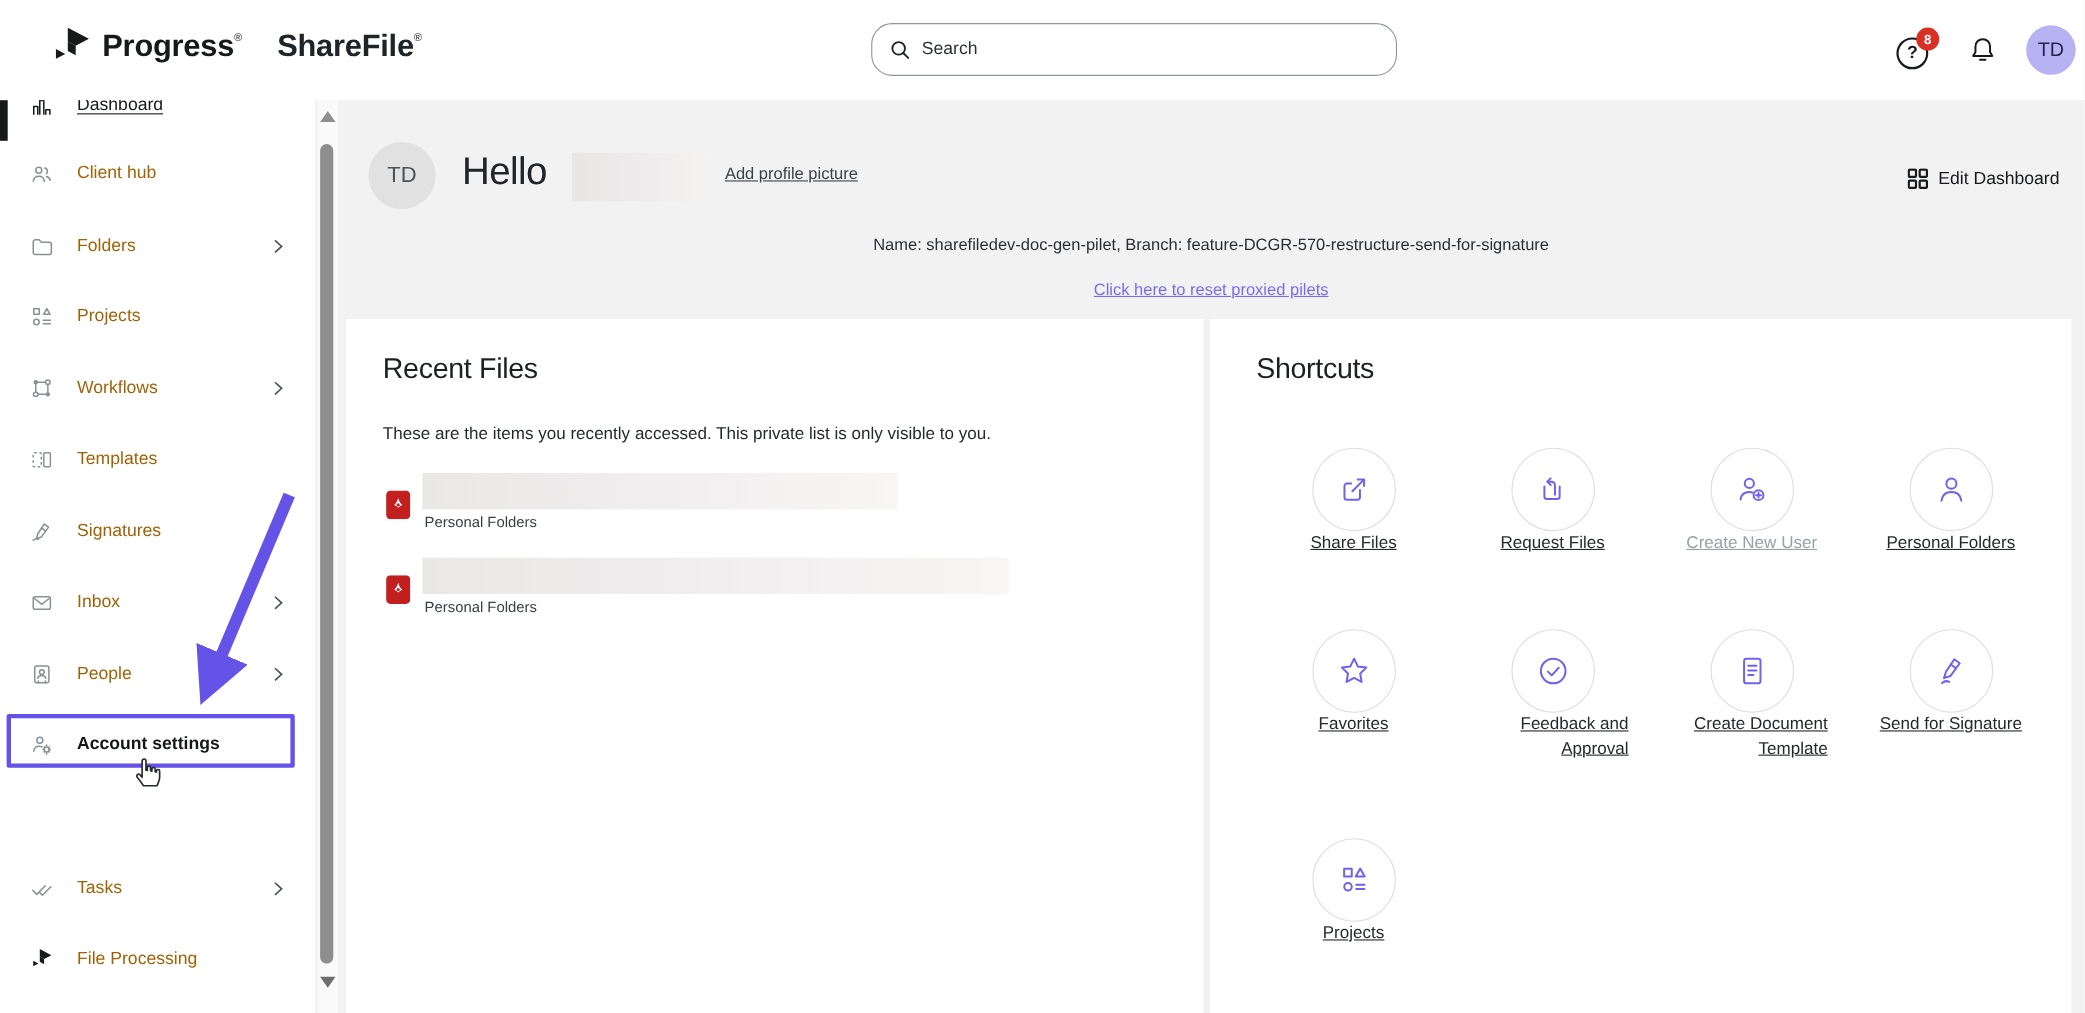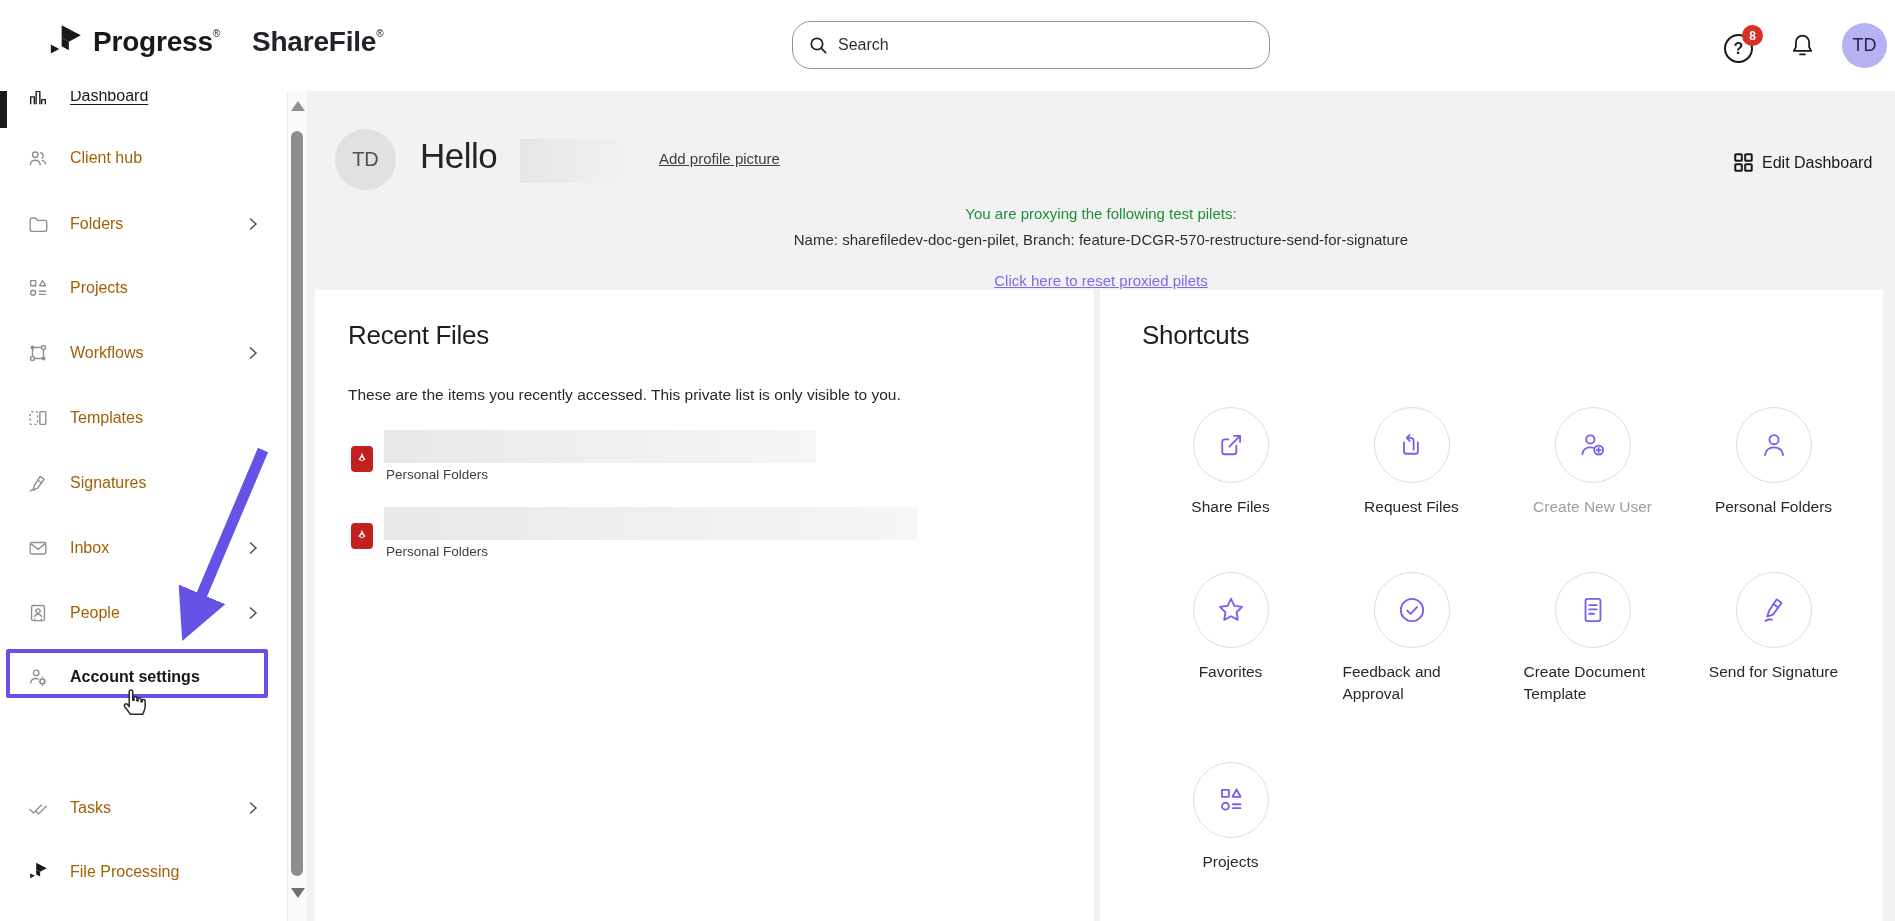--- a/index.html
+++ b/index.html
@@ -65,21 +65,21 @@
   .pdf-icon { position:absolute; left:36px; top:16px; }
   .file-blur { position:absolute; left:69px; top:0; height:33px;
     background:linear-gradient(90deg,#eae8e7 0%,#f0eeee 50%,#f7f6f5 100%); }
   .file-loc { position:absolute; left:71px; top:37px; font-size:13.5px; color:#3a3f44; }
 
   .sc-grid { position:absolute; left:40px; top:117px; width:724px; display:grid;
     grid-template-columns:repeat(4,181px); grid-template-rows:165px 190px auto; }
   .sc-cell { display:flex; flex-direction:column; align-items:center; cursor:pointer; }
   .sc-circle { width:76px; height:76px; border-radius:50%; border:1px solid #dcdde0; background:#fff;
     display:flex; align-items:center; justify-content:center; }
-  .sc-label { margin-top:13px; font-size:15.5px; color:#26292c; text-align:left; line-height:1.4; max-width:138px; }
+  .sc-label { font-size:15.5px; color:#26292c; text-align:right; line-height:1.4; max-width:138px;text-decoration:underline; }
   .sc-cell.muted .sc-label { color:#9aa0a6; }
 
   
   .overlay { position:absolute; left:0; top:0; width:1895px; height:921px; z-index:40; pointer-events:none; }
   svg.icon { display:block; }
 </style>
 </head>
 <body>
 
 <div class="app">
@@ -272,21 +272,20 @@
         <rect x="1.2" y="1.2" width="6.2" height="6.2" rx="0.8"></rect>
         <rect x="10.6" y="1.2" width="6.2" height="6.2" rx="0.8"></rect>
         <rect x="1.2" y="10.6" width="6.2" height="6.2" rx="0.8"></rect>
         <rect x="10.6" y="10.6" width="6.2" height="6.2" rx="0.8"></rect>
       </g>
     </svg>
     <span>Edit Dashboard</span>
   </div>
 
   <div class="proxy">
-    <div class="p1">You are proxying the following test pilets:</div>
     <div class="p2">Name: sharefiledev-doc-gen-pilet, Branch: feature-DCGR-570-restructure-send-for-signature</div>
     <a class="p3">Click here to reset proxied pilets</a>
   </div>
 
   <div class="card card-left">
     <div class="card-title" style="left:33px; top:30px;">Recent Files</div>
     <div class="rf-desc">These are the items you recently accessed. This private list is only visible to you.</div>
 
     <div class="file-row" style="top:140px">
       <svg class="pdf-icon icon" width="22" height="26" viewBox="0 0 22 26">

